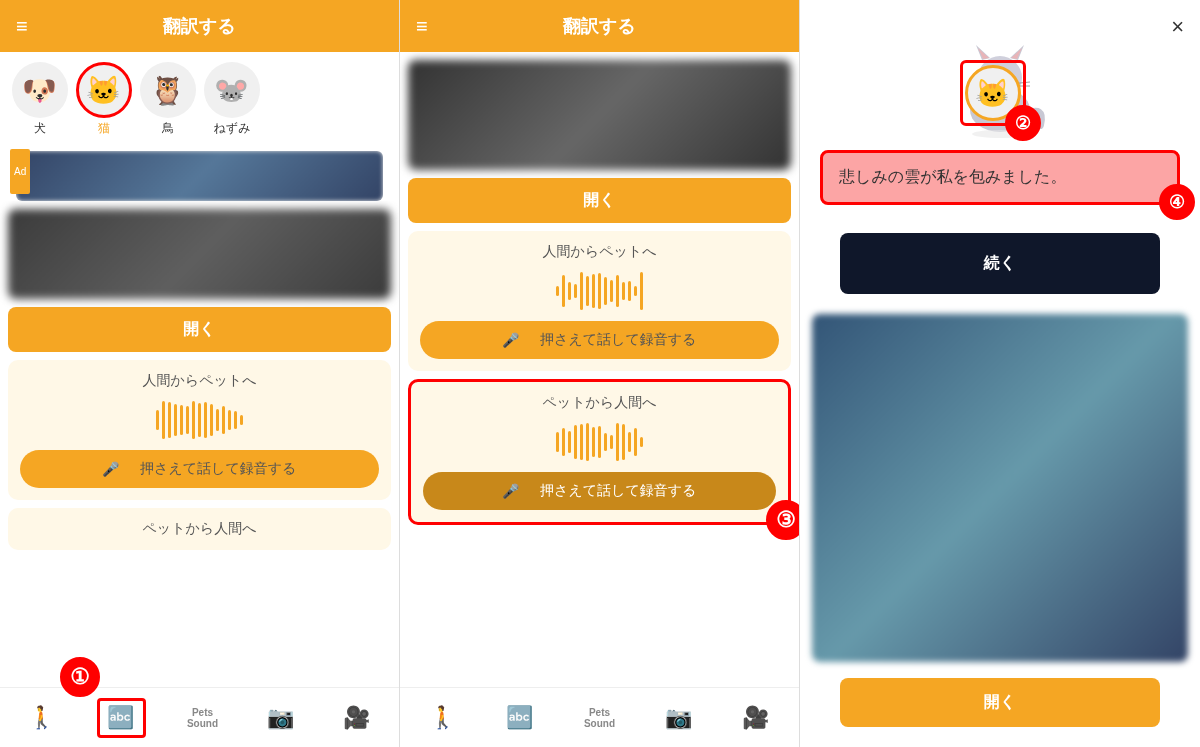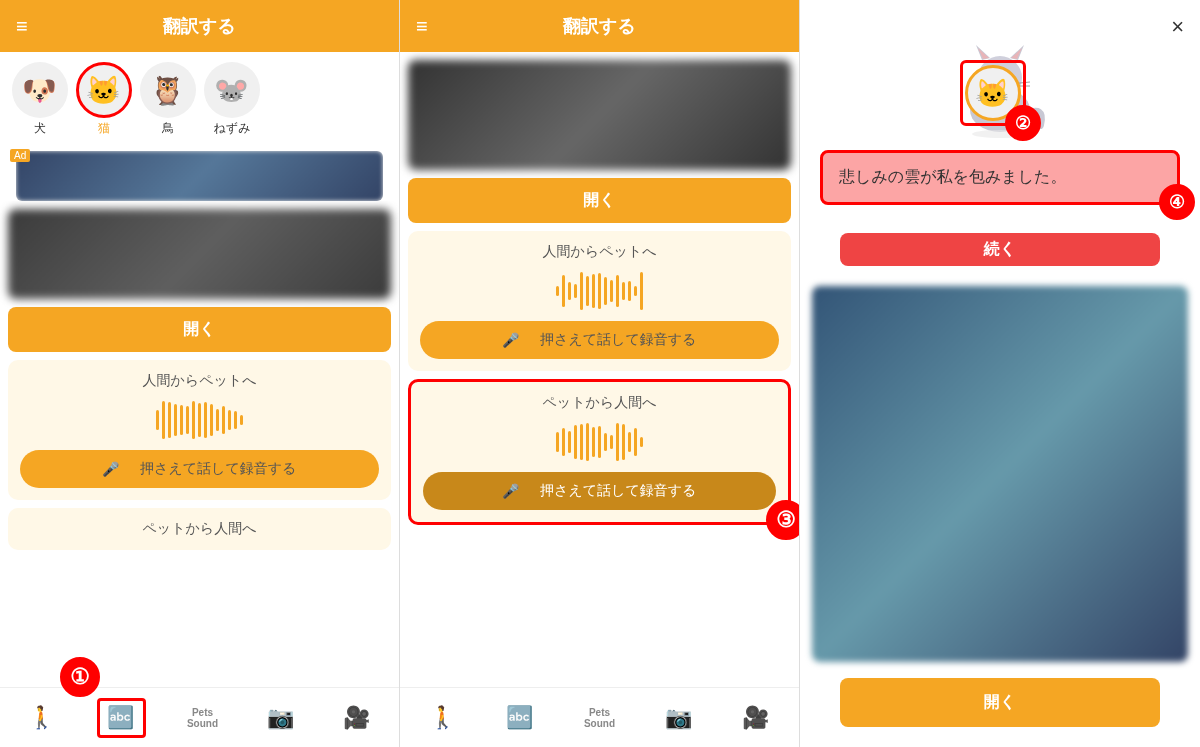--- a/index.html
+++ b/index.html
@@ -99,21 +99,21 @@
       position: relative;
       overflow: hidden;
     }
     .ad-label {
       position: absolute;
       top: 2px;
       left: 2px;
       background: #F5A623;
       color: #fff;
       font-size: 10px;
-      padding: 1px 4px;
+      padding: 17px 4px;
       border-radius: 2px;
     }
 
     
     .blurred-image {
       width: 100%;
       height: 100px;
       background: linear-gradient(135deg, #555 0%, #888 50%, #555 100%);
       border-radius: 8px;
       filter: blur(4px);
@@ -277,25 +277,25 @@
       border: 3px solid red;
       border-radius: 8px;
       padding: 14px 16px;
       font-size: 16px;
       color: #333;
       position: relative;
       background: #fca5a5;
     }
     .continue-btn {
       margin: 0 20px 12px;
-      background: #ef4444;
+      background: #0f172a;
       color: #fff;
       border: none;
       border-radius: 8px;
-      padding: 6px;
+      padding: 20px;
       font-size: 16px;
       font-weight: bold;
       width: calc(100% - 40px);
       cursor: pointer;
       text-align: center;
       display: flex;
       align-items: center;
       justify-content: center;
     }
     .dialog-bottom-btn {

